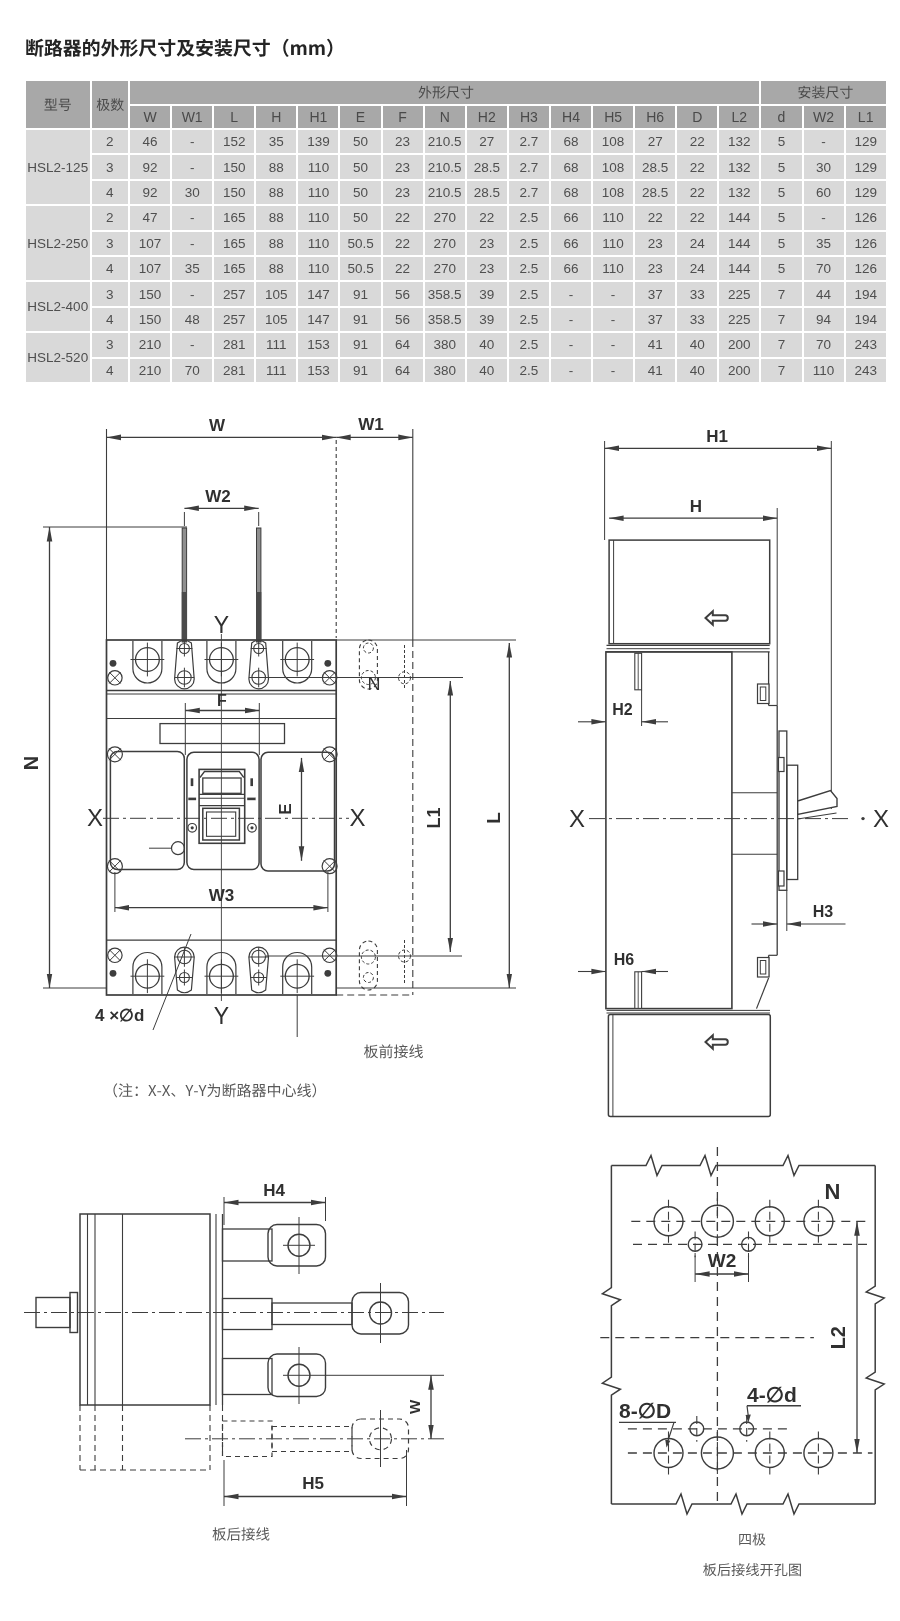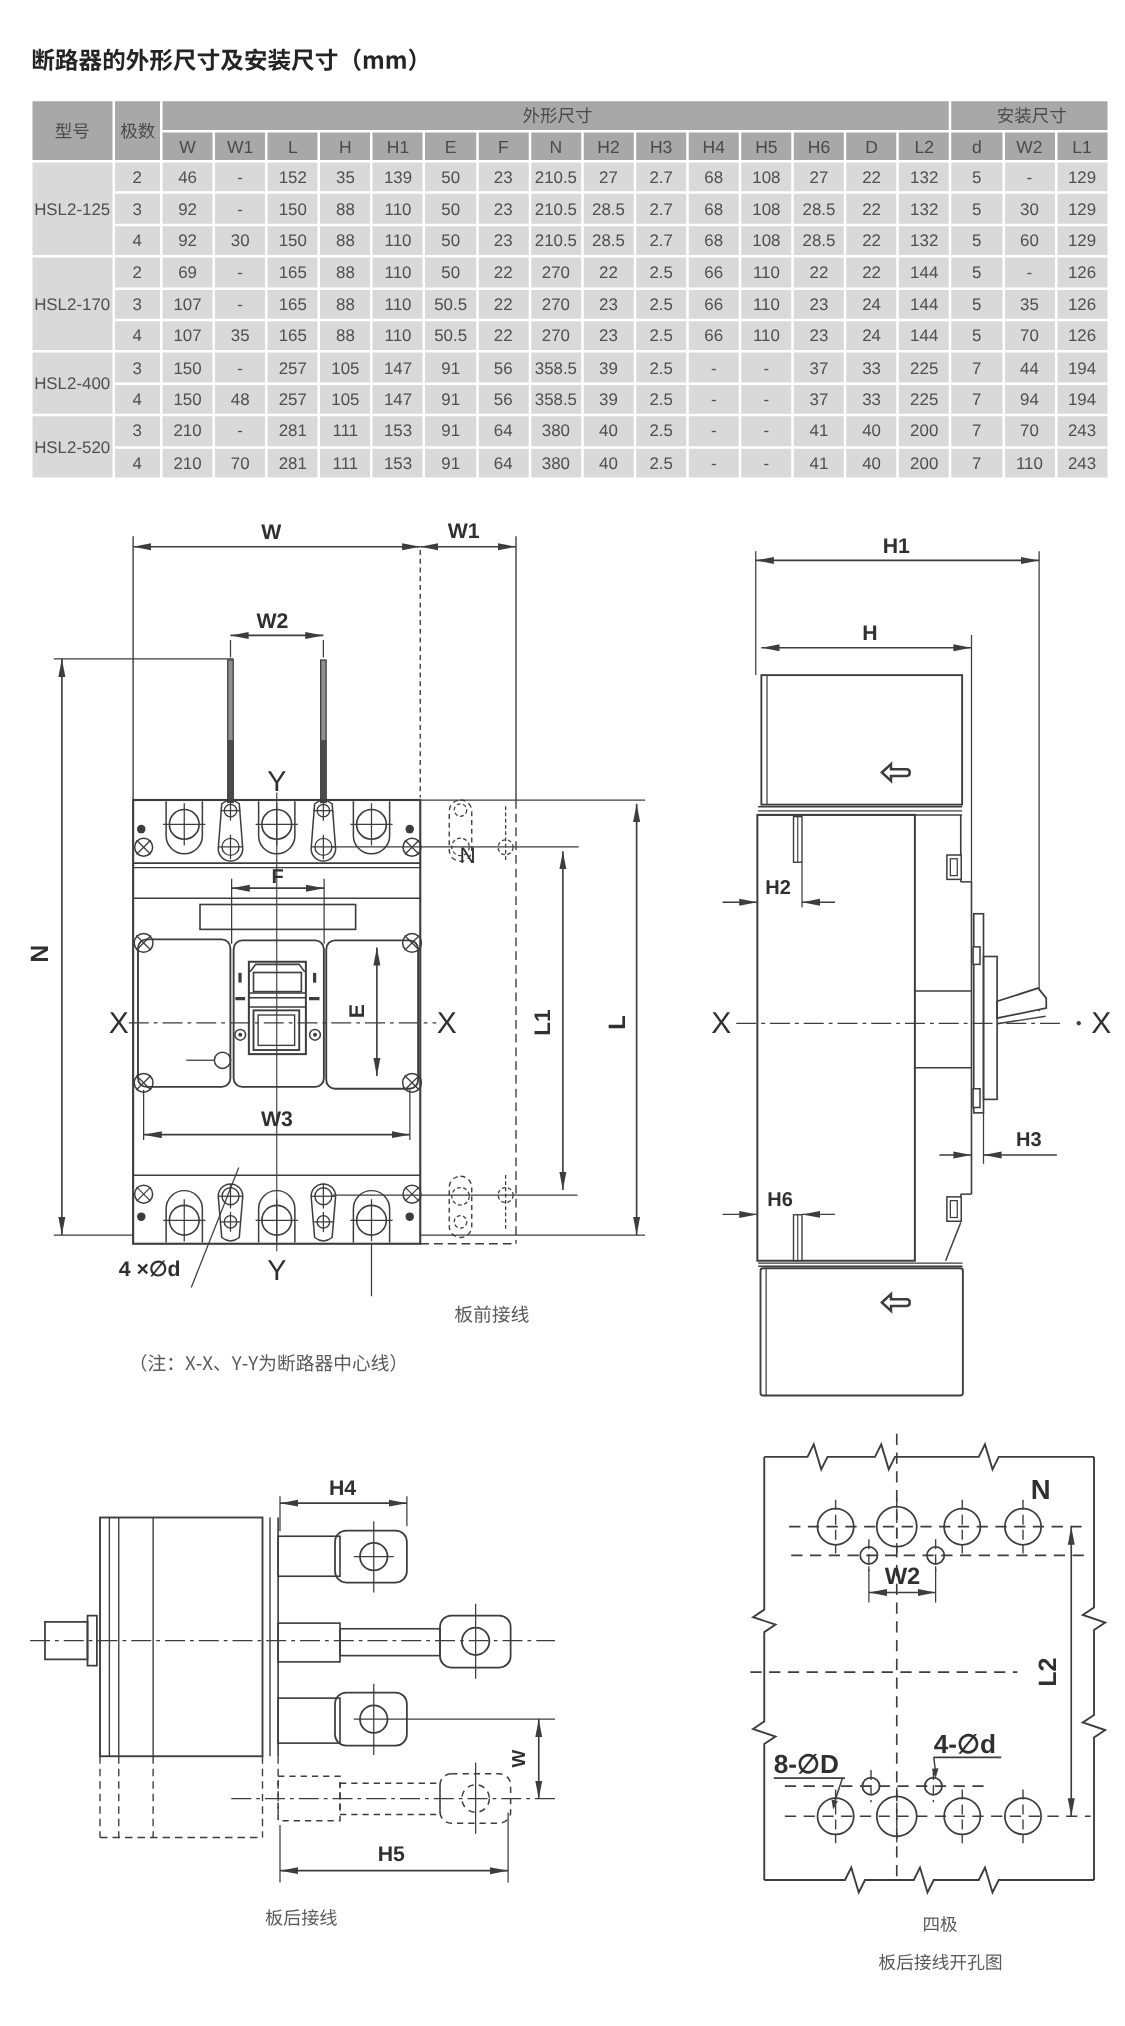--- a/index.html
+++ b/index.html
@@ -127,23 +127,23 @@
           <td>68</td>
           <td>108</td>
           <td>28.5</td>
           <td>22</td>
           <td>132</td>
           <td>5</td>
           <td>60</td>
           <td>129</td>
         </tr>
 <tr class="dr">
-          <td rowspan="3" class="model">HSL2-170</td>
+          <td rowspan="3" class="model">HSL2-250</td>
           <td>2</td>
-          <td>69</td>
+          <td>47</td>
           <td>-</td>
           <td>165</td>
           <td>88</td>
           <td>110</td>
           <td>50</td>
           <td>22</td>
           <td>270</td>
           <td>22</td>
           <td>2.5</td>
           <td>66</td>

